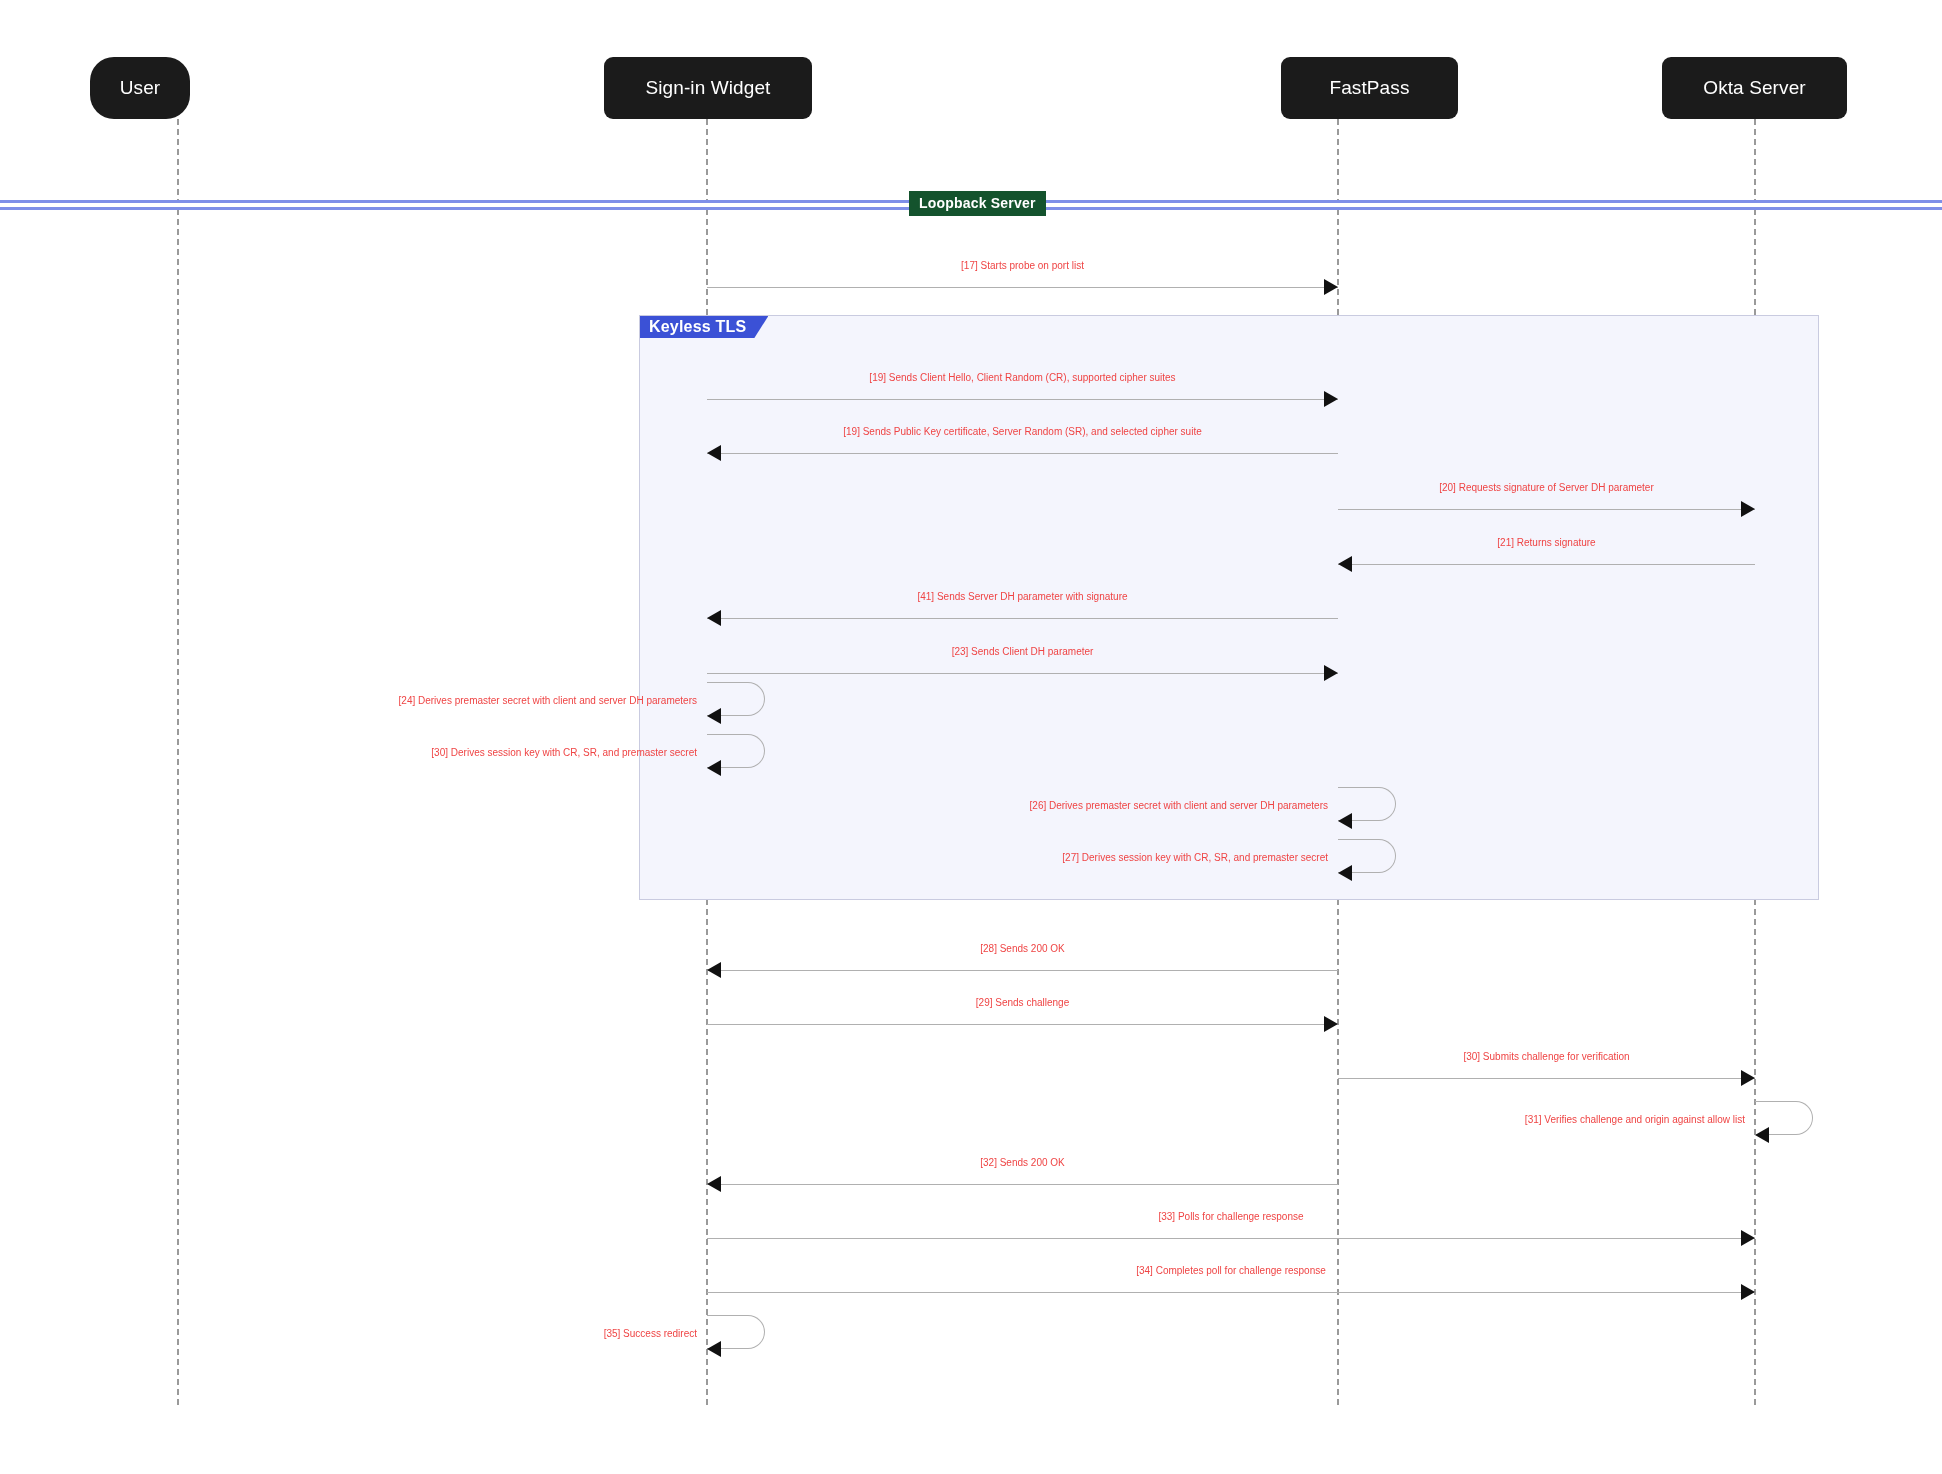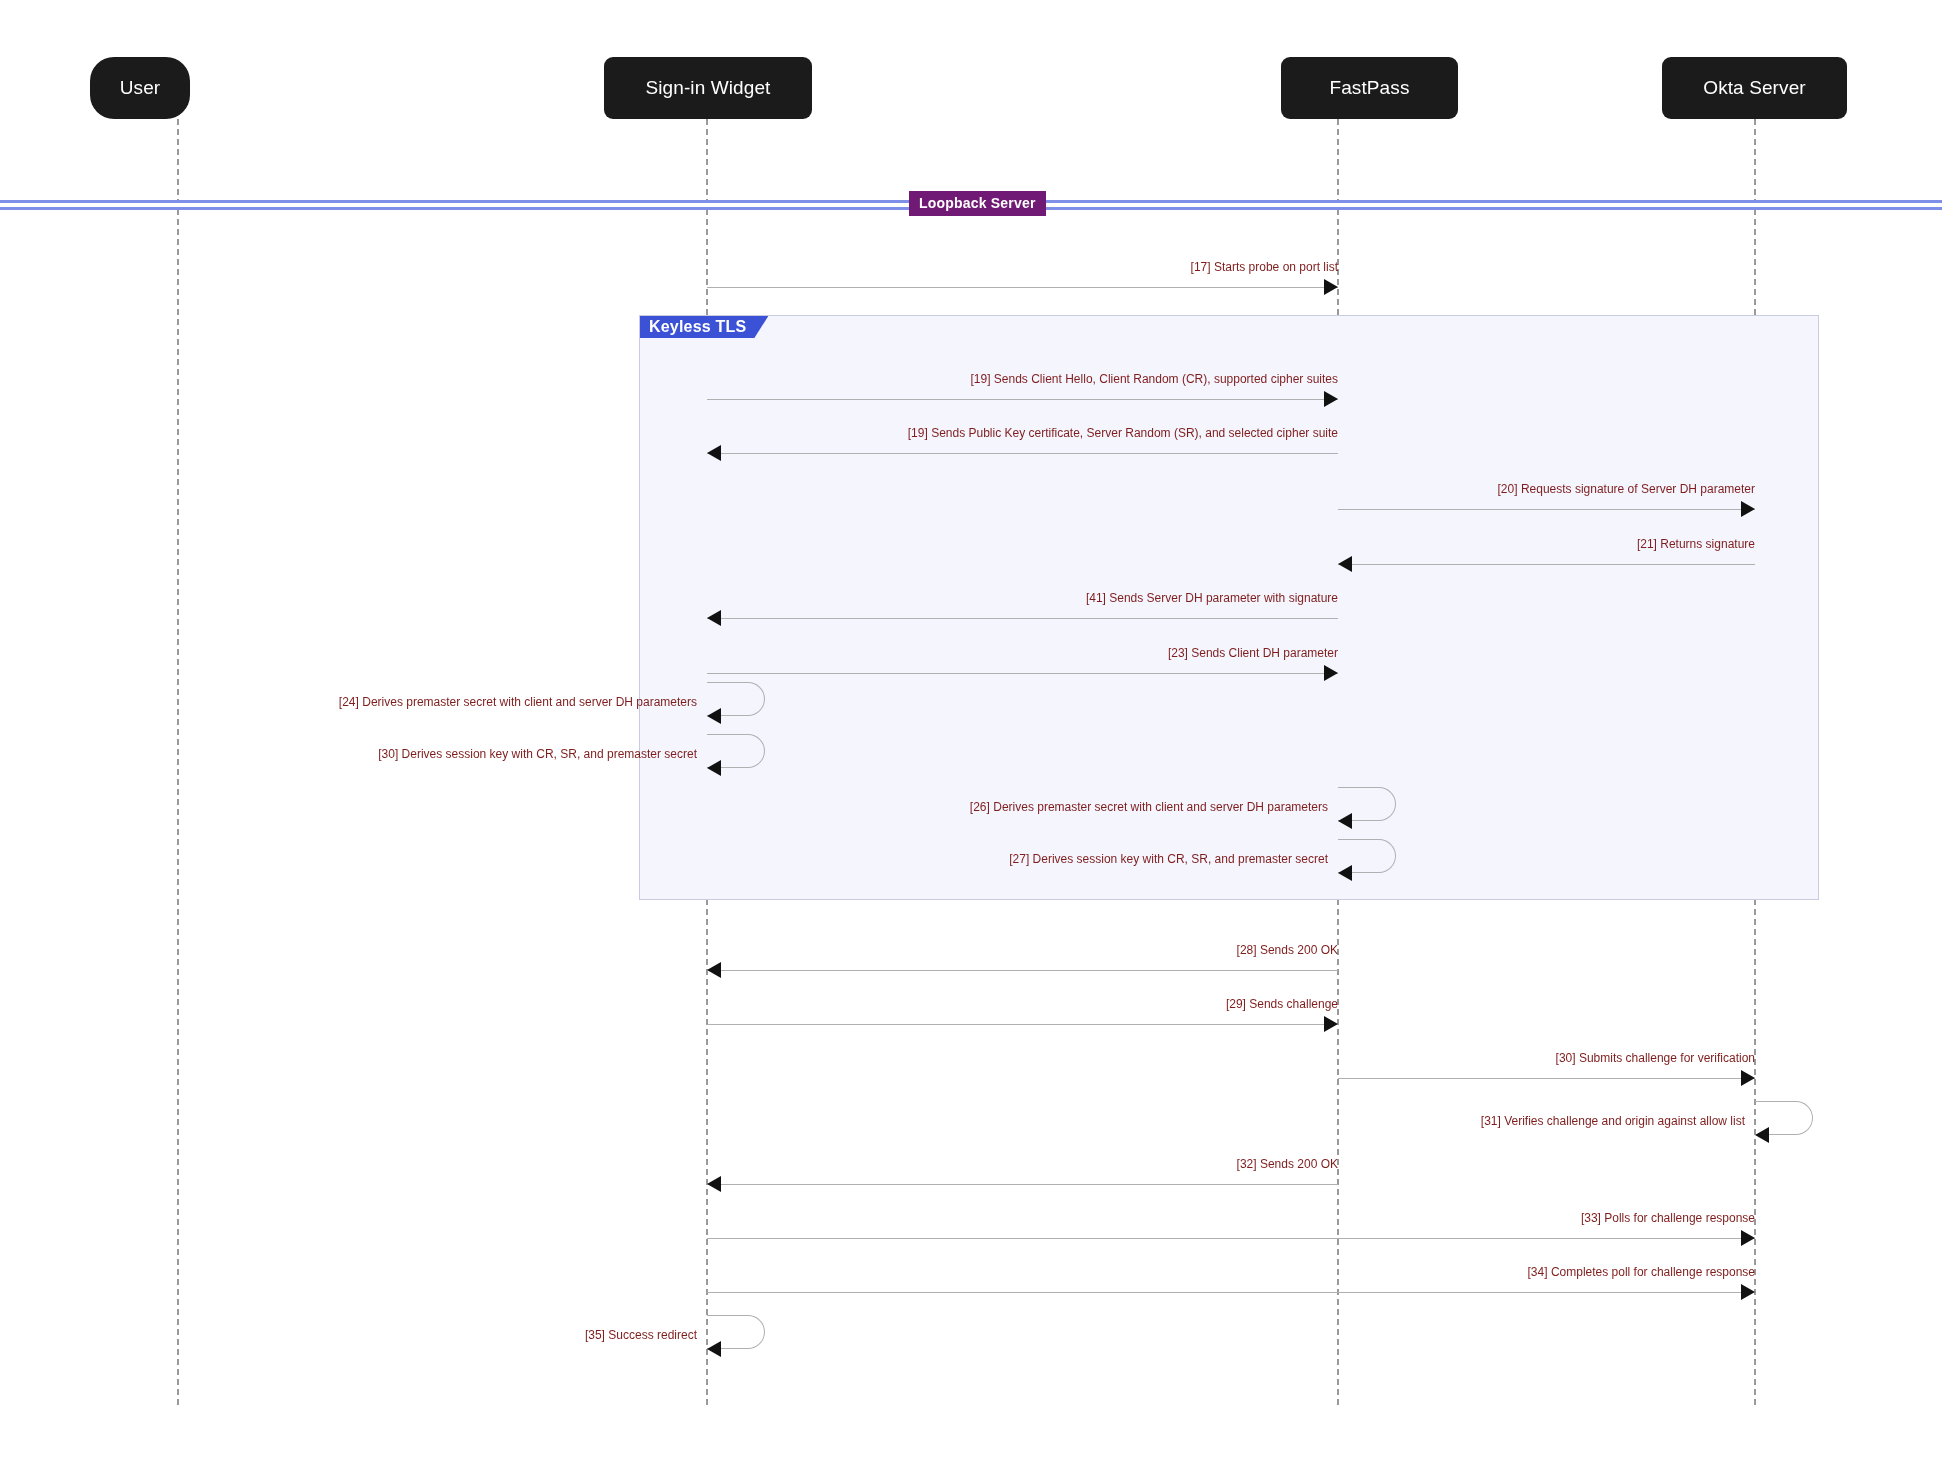--- a/index.html
+++ b/index.html
@@ -43,21 +43,21 @@
     left: 0;
     width: 100%;
     height: 10px;
     border-top: 3px solid #7e8fe8;
     border-bottom: 3px solid #7e8fe8;
     background: #ffffff;
     box-sizing: border-box;
   }
   .divider-label {
     position: absolute;
-    background: #701a75;
+    background: #14532d;
     color: #ffffff;
     font-size: 14px;
     font-weight: bold;
     padding: 5px 10px 6px 10px;
     white-space: nowrap;
     letter-spacing: .2px;
     line-height: 1;
   }
   
   .fragment {
@@ -89,24 +89,24 @@
     position: absolute;
     width: 0;
     height: 0;
     border-top: 8px solid transparent;
     border-bottom: 8px solid transparent;
   }
   .msg-head.right { border-left: 14px solid #111111; }
   .msg-head.left  { border-right: 14px solid #111111; }
   .msg-label {
     position: absolute;
-    font-size: 12px;
-    color: #7f1d1d;
-    white-space: nowrap;
-    text-align: right;
+    font-size: 10px;
+    color: #ef4444;
+    white-space: nowrap;
+    text-align: center;
     line-height: 1;
   }
   
   .selfloop {
     position: absolute;
     border: 1.6px solid #b0b0b0;
     border-left: none;
     border-top-right-radius: 26px;
     border-bottom-right-radius: 26px;
     box-sizing: border-box;

